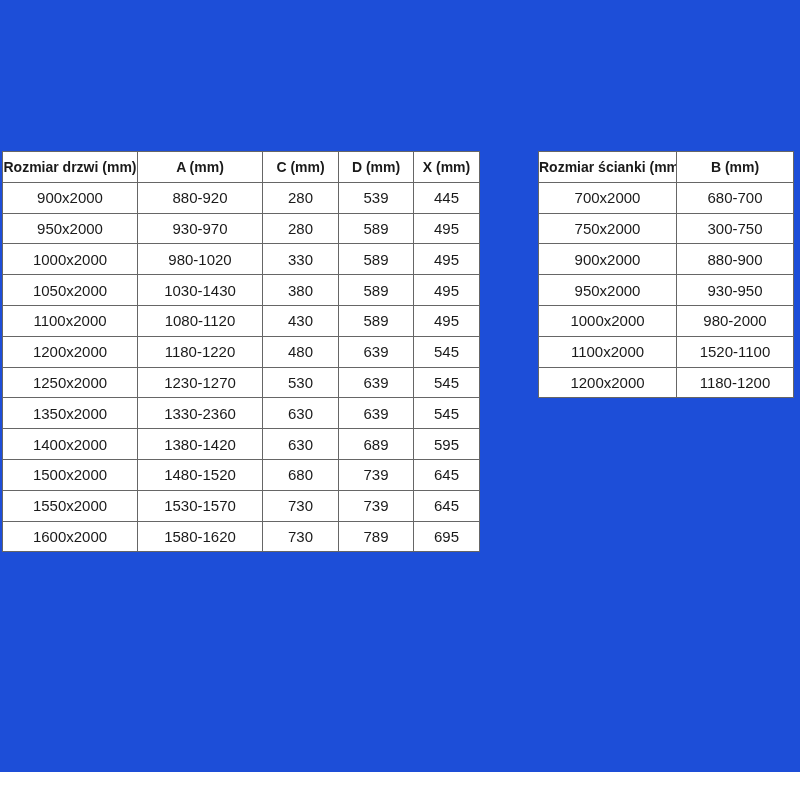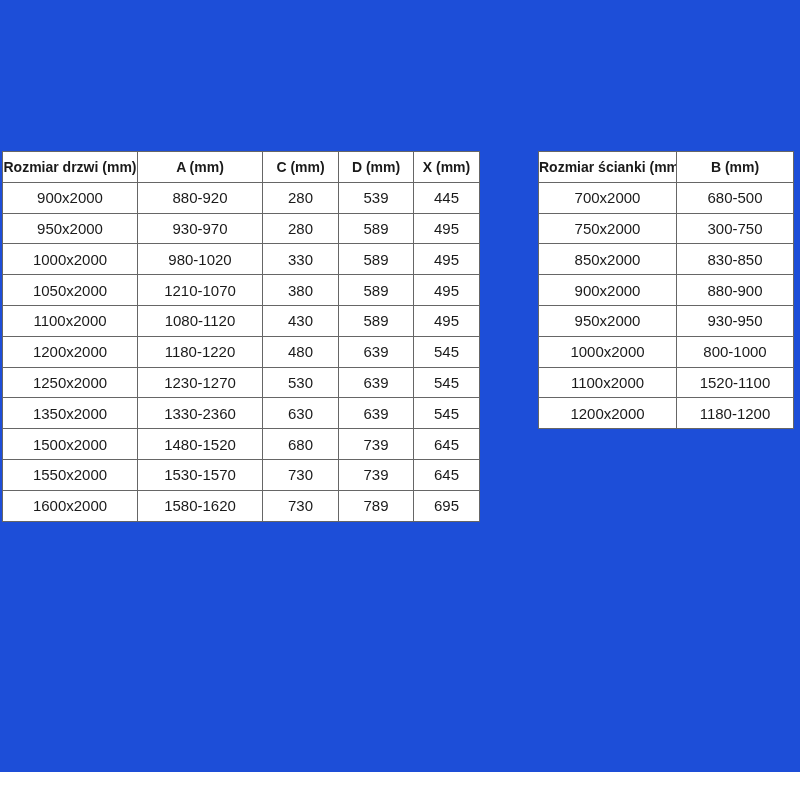--- a/index.html
+++ b/index.html
@@ -90,21 +90,21 @@
       </tr>
         <tr>
         <td>1000x2000</td>
         <td>980-1020</td>
         <td>330</td>
         <td>589</td>
         <td>495</td>
       </tr>
         <tr>
         <td>1050x2000</td>
-        <td>1210-1070</td>
+        <td>1030-1430</td>
         <td>380</td>
         <td>589</td>
         <td>495</td>
       </tr>
         <tr>
         <td>1100x2000</td>
         <td>1080-1120</td>
         <td>430</td>
         <td>589</td>
         <td>495</td>
@@ -122,20 +122,27 @@
         <td>530</td>
         <td>639</td>
         <td>545</td>
       </tr>
         <tr>
         <td>1350x2000</td>
         <td>1330-2360</td>
         <td>630</td>
         <td>639</td>
         <td>545</td>
+      </tr>
+        <tr>
+        <td>1400x2000</td>
+        <td>1380-1420</td>
+        <td>630</td>
+        <td>689</td>
+        <td>595</td>
       </tr>
         <tr>
         <td>1500x2000</td>
         <td>1480-1520</td>
         <td>680</td>
         <td>739</td>
         <td>645</td>
       </tr>
         <tr>
         <td>1550x2000</td>
@@ -162,41 +169,37 @@
     <thead>
       <tr>
         <th>Rozmiar ścianki (mm)</th>
         <th>B (mm)</th>
       </tr>
     </thead>
     <tbody>
 
     <tr>
         <td>700x2000</td>
-        <td>680-500</td>
+        <td>680-700</td>
       </tr>
         <tr>
         <td>750x2000</td>
         <td>300-750</td>
       </tr>
         <tr>
-        <td>850x2000</td>
-        <td>830-850</td>
-      </tr>
-        <tr>
         <td>900x2000</td>
         <td>880-900</td>
       </tr>
         <tr>
         <td>950x2000</td>
         <td>930-950</td>
       </tr>
         <tr>
         <td>1000x2000</td>
-        <td>800-1000</td>
+        <td>980-2000</td>
       </tr>
         <tr>
         <td>1100x2000</td>
         <td>1520-1100</td>
       </tr>
         <tr>
         <td>1200x2000</td>
         <td>1180-1200</td>
       </tr>
       </tbody>

